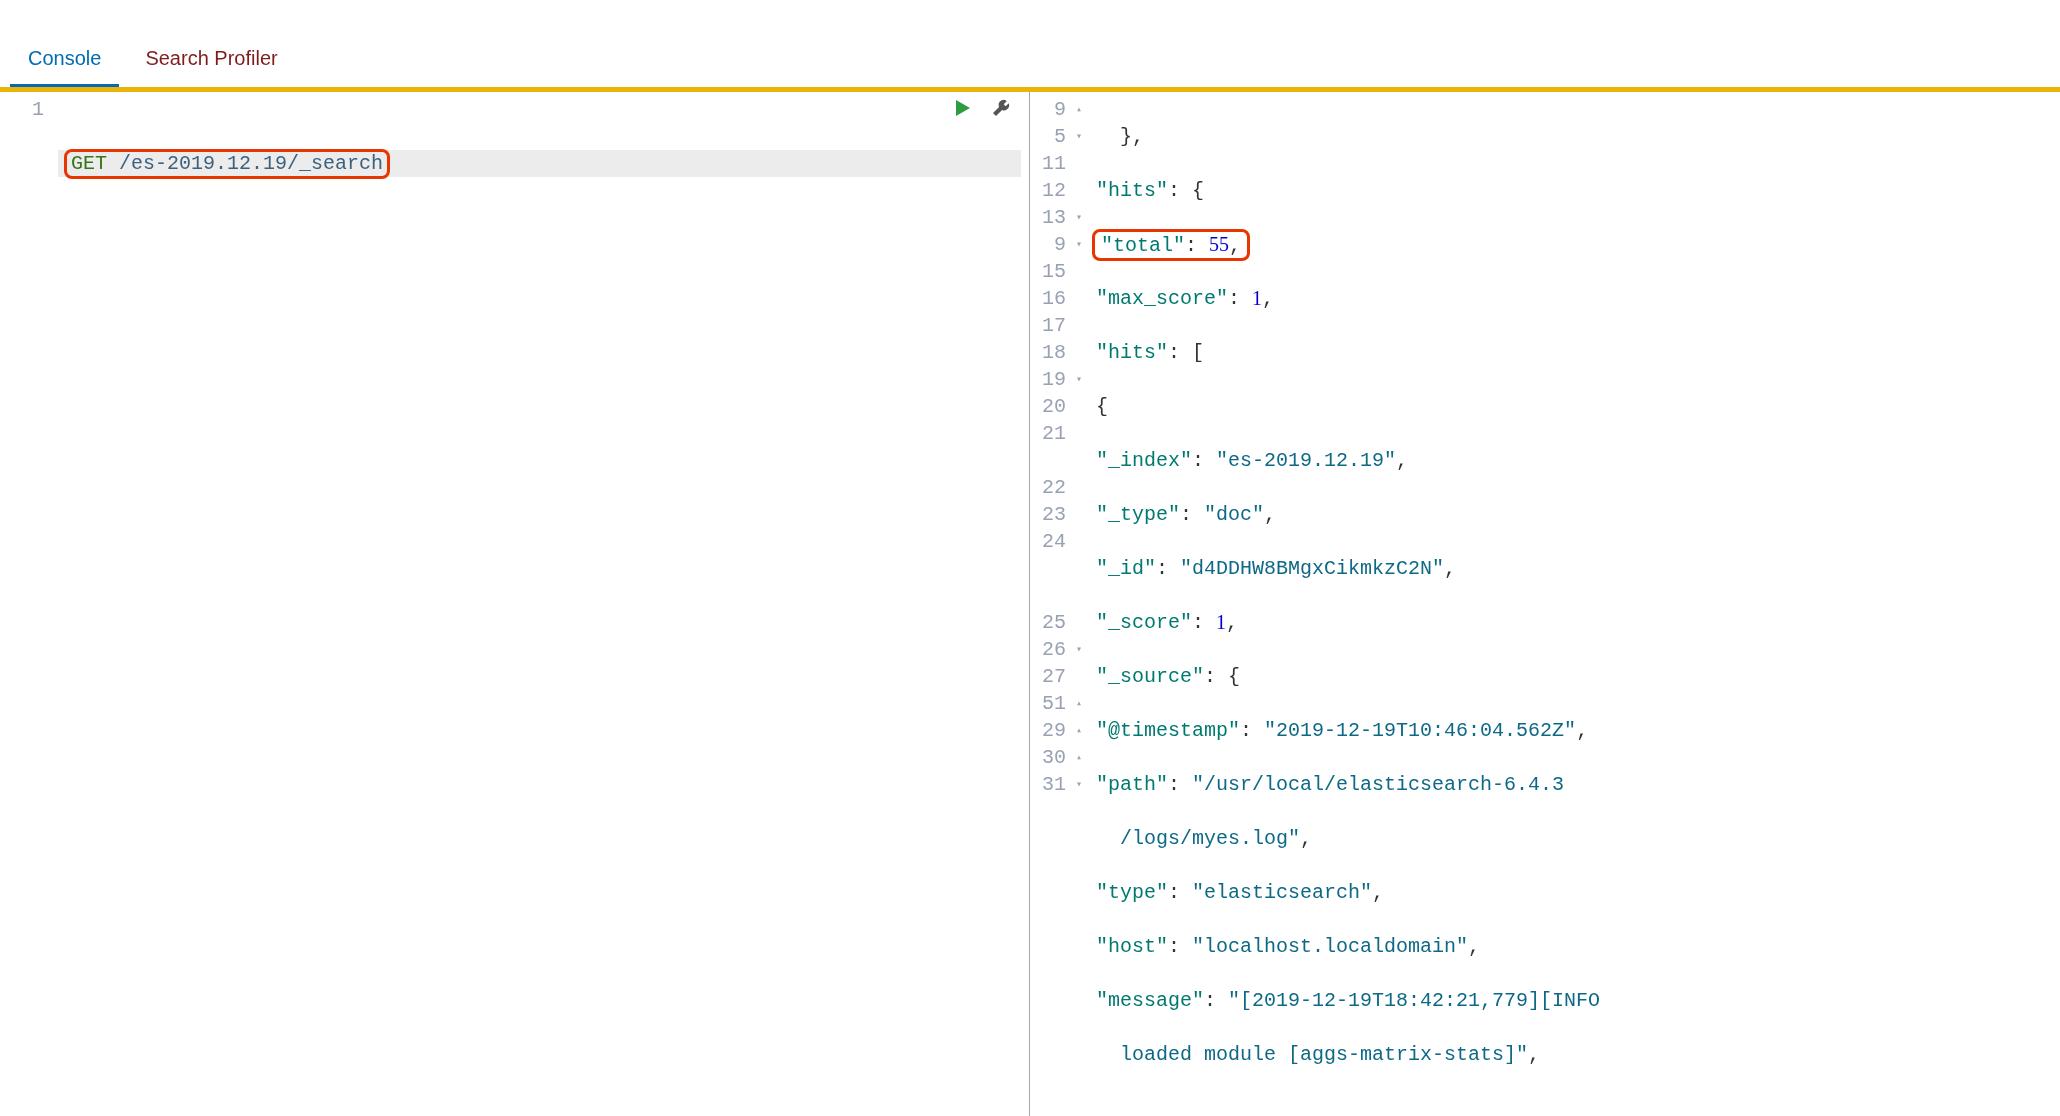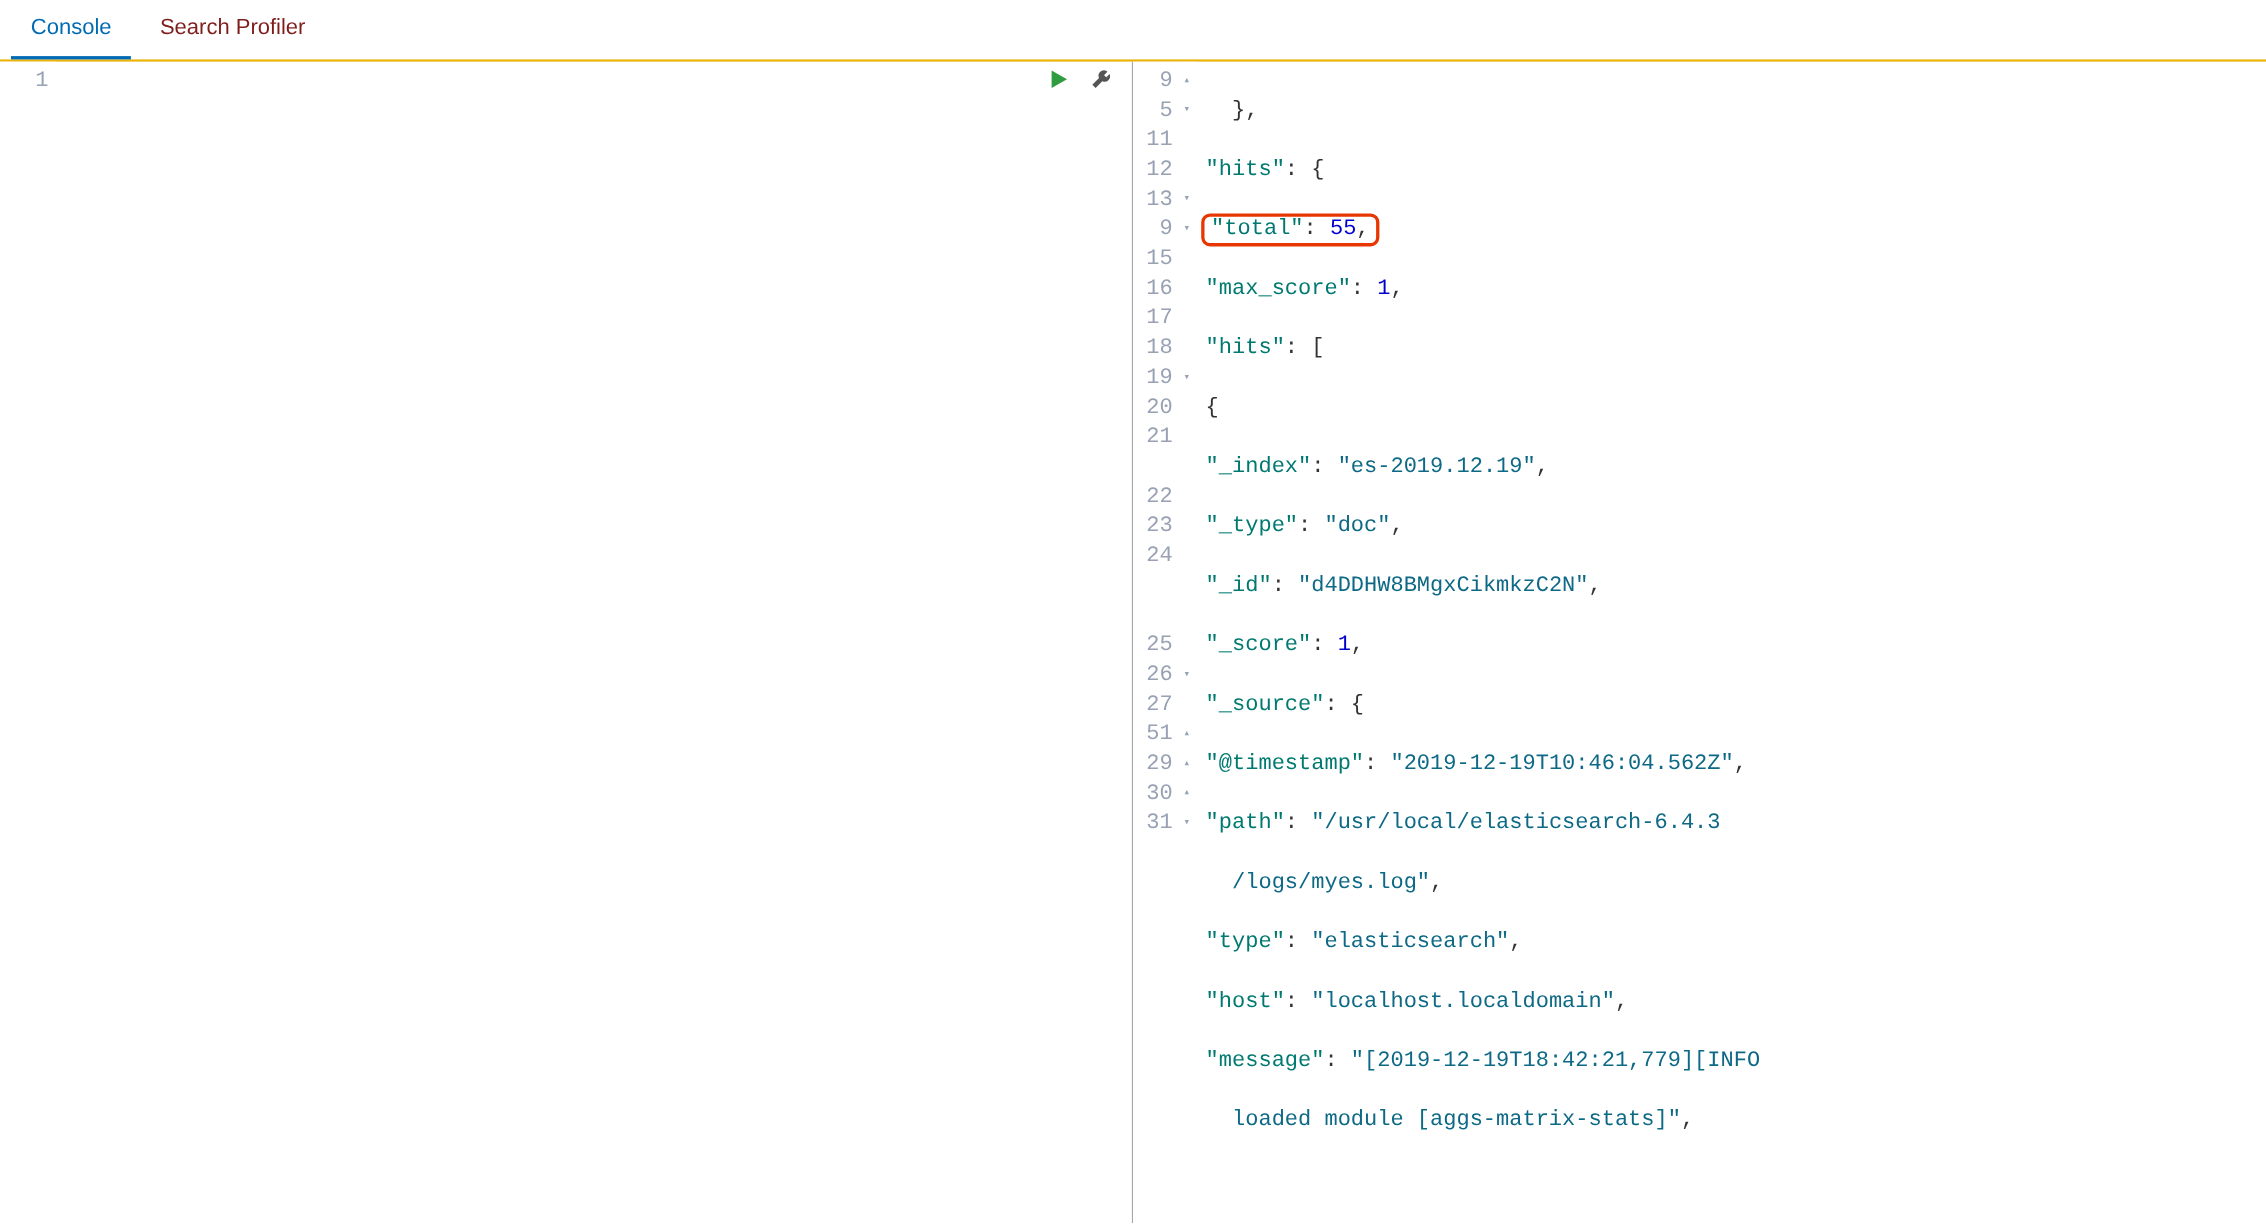--- a/index.html
+++ b/index.html
@@ -5,23 +5,24 @@
     * { box-sizing: border-box; }
     body {
       margin: 0;
       font-family: -apple-system, BlinkMacSystemFont, "Segoe UI", Helvetica, Arial, sans-serif;
       font-size: 18px;
       background: #fff;
       color: #333;
     }
     .tabs {
       display: flex;
-      border-bottom: 2px solid #eab308;
+      border-bottom: 5px solid #eab308;
       padding: 0 10px;
       gap: 8px;
+      margin-top: 33px;
     }
     .tab {
       padding: 14px 18px;
       color: #7f1d1d;
       font-size: 20px;
       cursor: pointer;
       border-bottom: 3px solid transparent;
     }
     .tab.active {
       border-bottom: 3px solid #006bb4;
@@ -82,21 +83,21 @@
     .request-line {
       background: #ececec;
       padding: 0 6px;
       display: flex;
       align-items: center;
       height: 27px;
     }
     .method { color: #377518; }
     .path { color: #3b6181; }
     .keyq { color: #007a70; }
-    .num { color: #0000cd; }
+    .num { color: #0000cd; font-family: Liberation Serif, serif; }
     .str { color: #0d6985; }
     .brace { color: #333; }
     .action-icons {
       position: absolute;
       right: 18px;
       top: 6px;
       display: flex;
       gap: 18px;
       align-items: center;
     }
@@ -139,20 +140,23 @@
 
 <div class="content">
 
   <div class="pane pane-left">
     <div class="gutter left-gutter">
       <div class="gutter-row">
           <span>1</span>
         </div>
     </div>
     <div class="code-area">
+      <div class="request-line">
+        <span class="highlight-box"><span class="method">GET</span> <span class="path">/es-2019.12.19/_search</span></span>
+      </div>
       <div class="action-icons">
         <span class="icon">
           <svg width="20" height="20" viewBox="0 0 20 20">
               <polygon points="3,2 17,10 3,18" fill="#2e9c3f"></polygon>
             </svg>
         </span>
         <span class="icon">
           <svg width="20" height="20" viewBox="0 0 20 20">
               <path d="M14.7 2.3a5 5 0 0 0-6.6 6.6L2 15l3 3 6.1-6.1a5 5 0 0 0 6.6-6.6l-3 3-2-2 3-3z" fill="#555"></path>
             </svg>

